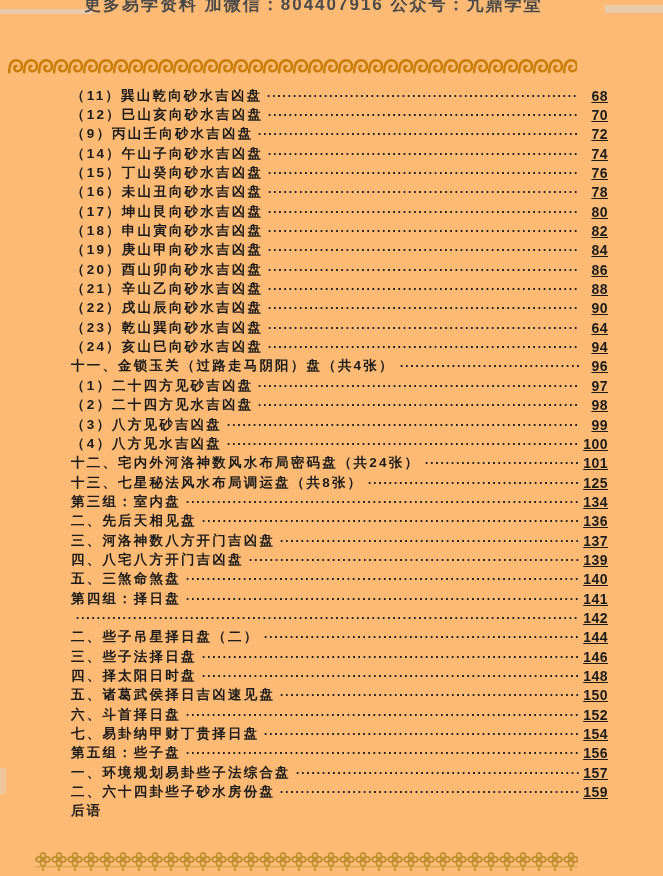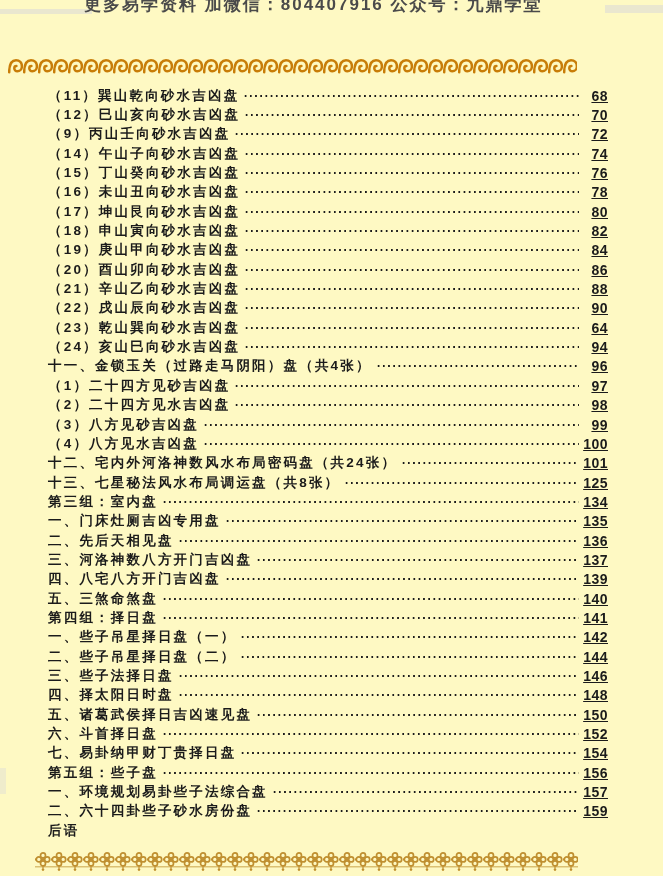--- a/index.html
+++ b/index.html
@@ -3,39 +3,39 @@
 <meta charset="utf-8">
 <style>
   html,body{margin:0;padding:0;}
   body{
     width:663px;height:876px;
     background:#ffffff;
     font-family:"Liberation Sans","DejaVu Sans",sans-serif;
     position:relative;
     overflow:hidden;
   }
-  .page{position:absolute;inset:0;background:#fef9c3;}
+  .page{position:absolute;inset:0;background:#fdba74;}
   .scan-artifact{position:absolute;background:#d9d9d9;opacity:.55;}
   .a1{left:0;top:9px;width:92px;height:5px;}
   .a2{right:0;top:5px;width:58px;height:8px;}
   .a3{left:0;top:768px;width:6px;height:26px;opacity:.4;}
   .header-note{
     position:absolute;left:84px;top:-7px;
     font-size:17px;font-weight:bold;letter-spacing:2px;
     color:#4a4a4a;white-space:nowrap;
   }
   .top-border{position:absolute;left:8px;top:58px;width:569px;height:17px;}
   .bottom-border{position:absolute;left:35px;top:851px;width:543px;height:22px;}
   .toc{
     position:absolute;left:48px;top:86px;width:560px;
     color:#1b1b1b;
   }
   .toc-row{
     height:19.35px;display:flex;align-items:center;
-    font-size:13.5px;font-weight:bold;white-space:nowrap;
+    font-size:13.5px;font-weight:bold;white-space:nowrap;margin-left:23px;
   }
   .lbl{letter-spacing:2.2px;flex:0 0 auto;}
   .dots{
     flex:1 1 auto;height:14px;margin:0 3px 0 4px;
     background-image:radial-gradient(circle,#1b1b1b 1.1px,transparent 1.25px);
     background-size:5.2px 14px;
     background-position:left 55%;
     background-repeat:repeat-x;
   }
   .pg{flex:0 0 auto;min-width:26px;text-align:right;font-size:14px;letter-spacing:.5px;text-decoration:underline;}
@@ -190,25 +190,20 @@
     <span class="dots"></span>
     <span class="pg">125</span>
   </div>
 
   <div class="toc-row">
     <span class="lbl">第三组：室内盘</span>
     <span class="dots"></span>
     <span class="pg">134</span>
   </div>
 
-  <div class="toc-row">
-    <span class="lbl">一、门床灶厕吉凶专用盘</span>
-    <span class="dots"></span>
-    <span class="pg">135</span>
-  </div>
 
   <div class="toc-row">
     <span class="lbl">二、先后天相见盘</span>
     <span class="dots"></span>
     <span class="pg">136</span>
   </div>
 
   <div class="toc-row">
     <span class="lbl">三、河洛神数八方开门吉凶盘</span>
     <span class="dots"></span>
@@ -227,21 +222,20 @@
     <span class="pg">140</span>
   </div>
 
   <div class="toc-row">
     <span class="lbl">第四组：择日盘</span>
     <span class="dots"></span>
     <span class="pg">141</span>
   </div>
 
   <div class="toc-row">
-    <span class="lbl">一、些子吊星择日盘（一）</span>
     <span class="dots"></span>
     <span class="pg">142</span>
   </div>
 
   <div class="toc-row">
     <span class="lbl">二、些子吊星择日盘（二）</span>
     <span class="dots"></span>
     <span class="pg">144</span>
   </div>
 

